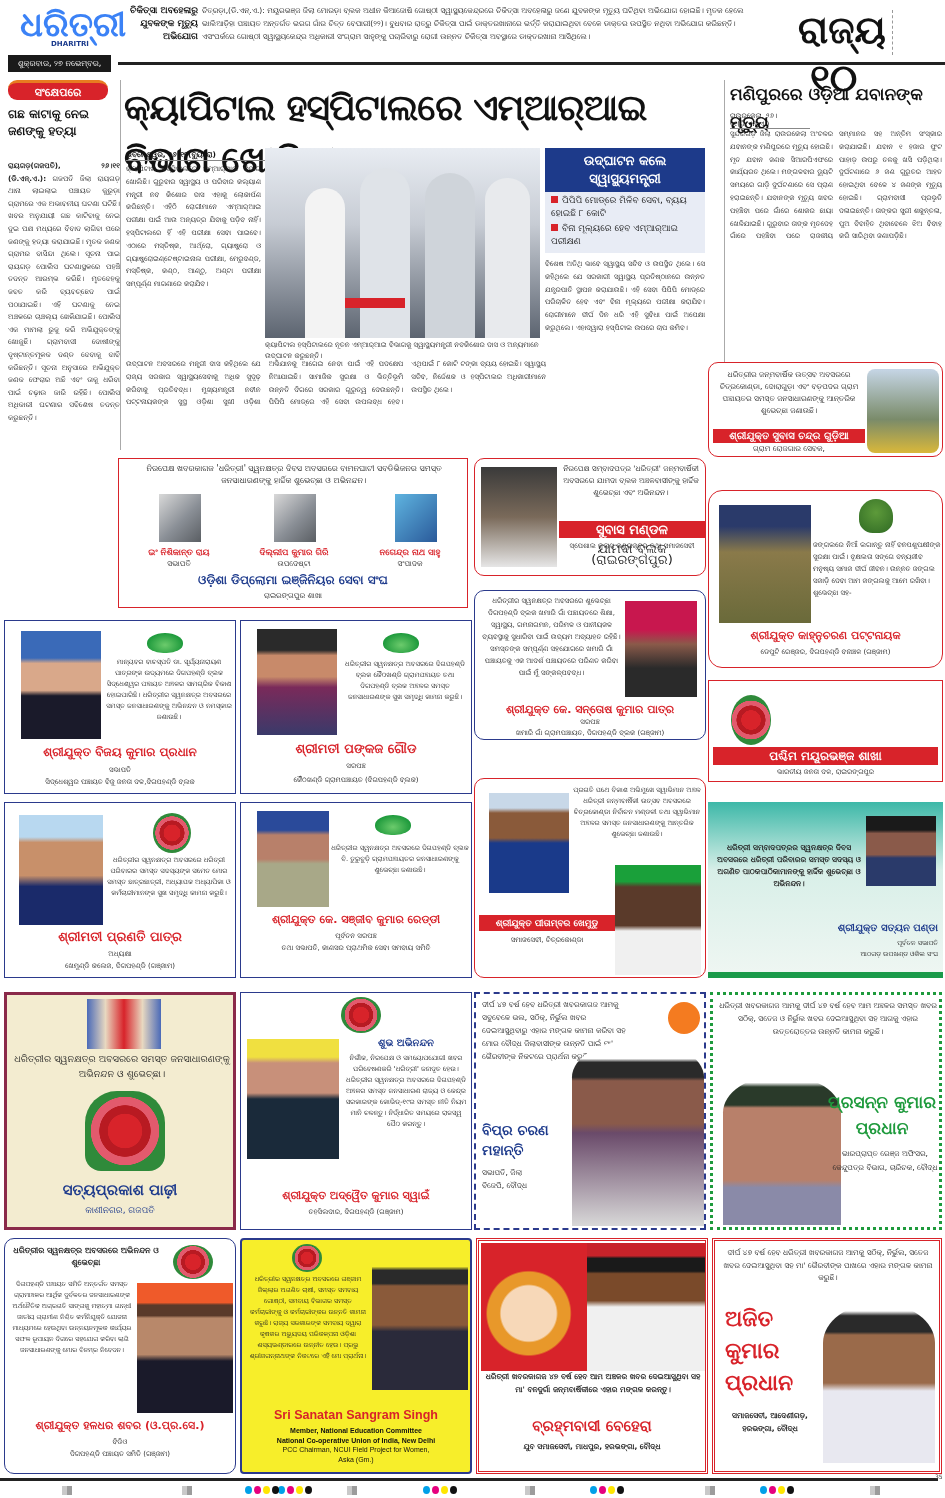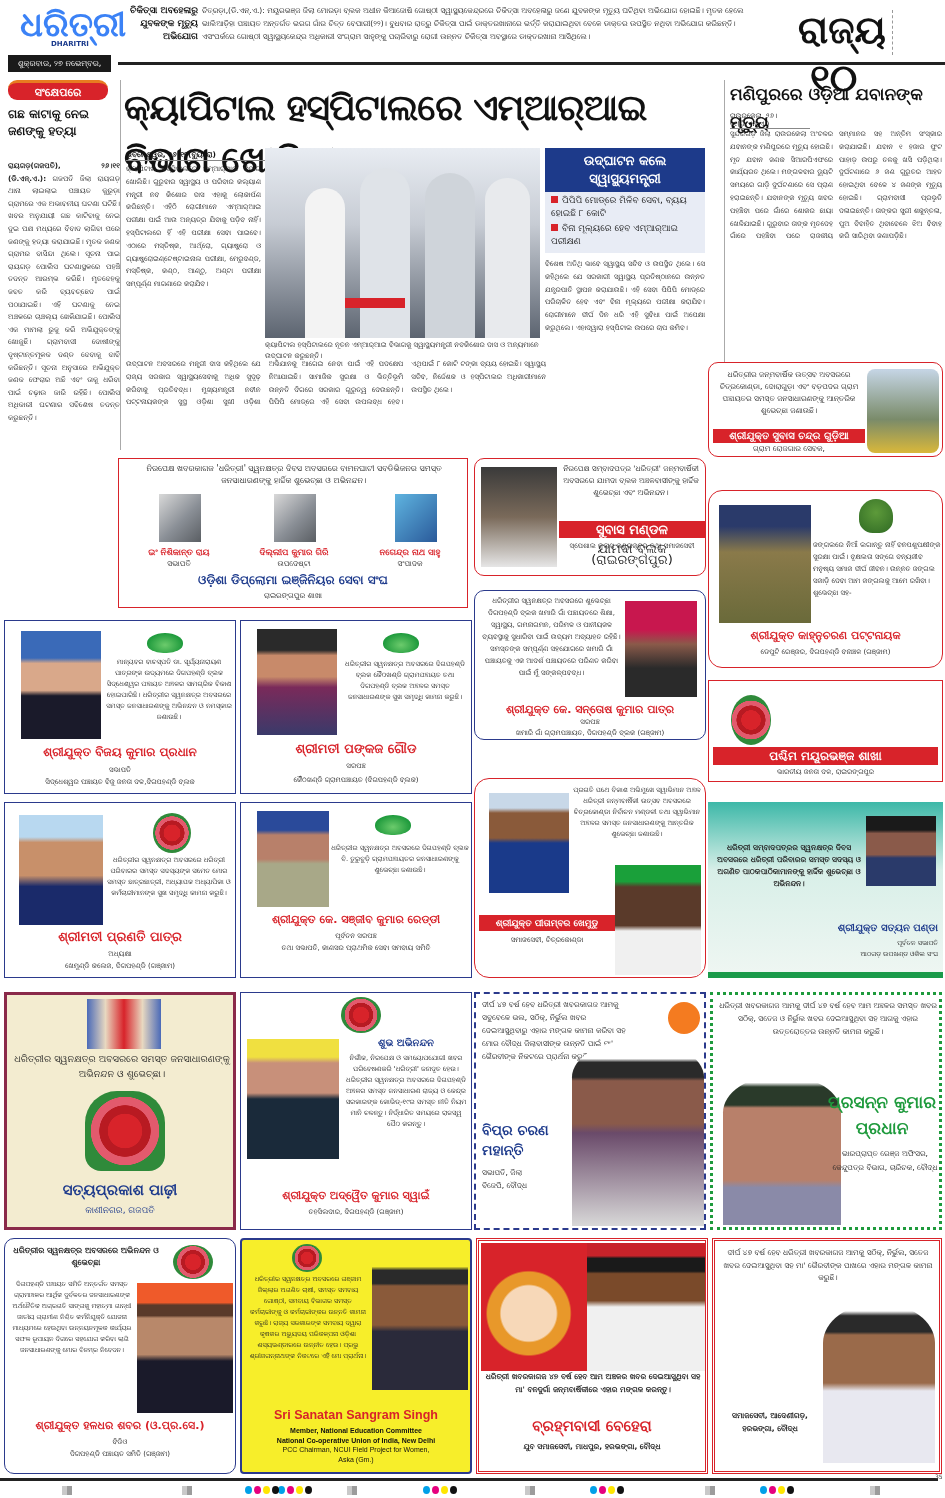--- a/index.html
+++ b/index.html
@@ -195,21 +195,21 @@
 
 <div class="ad ad-blue" style="left:240px; top:802px; width:232px; height:176px;">
   <div class="pic photo" style="left:16px;top:8px;width:72px;height:96px;background:linear-gradient(180deg,#2a4a9a 0 20%,#b8806a 25% 50%,#a8a888 55%);"></div>
   <div class="emblem" style="left:134px;top:12px;"></div>
   <div class="ad-text" style="position:absolute;left:90px;top:40px;width:138px;font-size:6.8px;line-height:11px;">ଧରିତ୍ରୀର ସ୍ୱନକ୍ଷତ୍ର ଅବସରରେ ଦିଗପହଣ୍ଡି ବ୍ଲକ ବି. ତୁରୁବୁଡ଼ି ଗ୍ରାମପଞ୍ଚାୟତର ଜନସାଧାରଣଙ୍କୁ ଶୁଭେଚ୍ଛା ଜଣାଉଛି।</div>
   <div class="ad-name-red" style="position:absolute;left:0;top:110px;width:230px;font-size:11px;">ଶ୍ରୀଯୁକ୍ତ କେ. ସଞ୍ଜୀବ କୁମାର ରେଡ୍ଡୀ</div>
   <div class="ad-sub" style="position:absolute;left:0;top:128px;width:230px;font-size:7px;">ପୂର୍ବତନ ସରପଞ୍ଚ</div>
   <div class="ad-sub" style="position:absolute;left:20px;top:140px;width:190px;font-size:7px;">ତଥା ସଭାପତି, କାଣସର ପ୍ରାଥମିକ ସେବା ସମବାୟ ସମିତି</div>
 </div>
 
-<div class="ad ad-red" style="left:474px; top:778px; width:232px; height:200px;border-radius:15px;">
+<div class="ad ad-red" style="left:474px; top:778px; width:232px; height:200px;">
   <div class="pic photo" style="left:14px;top:14px;width:80px;height:100px;background:linear-gradient(180deg,#c8d8e8 0 15%,#8a5a3a 20% 45%,#1a3a8a 50%);"></div>
   <div class="ad-text" style="position:absolute;left:96px;top:6px;width:132px;font-size:6.8px;line-height:11px;">ପ୍ରଗତି ପଥେ ବିକାଶ ଅଭିମୁଖେ ସ୍ୱାଭିମାନ ଅଞ୍ଚଳ ଧରିତ୍ରୀ ଜନ୍ମବାର୍ଷିକୀ ଉତ୍ସବ ଅବସରରେ ଚିତ୍ରକୋଣ୍ଡା ନିର୍ବାଚନ ମଣ୍ଡଳୀ ତଥା ସ୍ୱାଭିମାନ ଅଞ୍ଚଳର ସମସ୍ତ ଜନସାଧାରଣଙ୍କୁ ଆନ୍ତରିକ ଶୁଭେଚ୍ଛା ଜଣାଉଛି।</div>
   <div class="pic photo" style="left:140px;top:86px;width:86px;height:110px;background:linear-gradient(180deg,#1aa03a 0 15%,#5a3a2a 20% 55%,#f0f0f0 60%);"></div>
   <div class="redbar" style="position:absolute;left:4px;top:136px;width:136px;font-size:9px;line-height:16px;">ଶ୍ରୀଯୁକ୍ତ ପୀତାମ୍ବର ଖେମୁଡୁ</div>
   <div class="ad-sub" style="position:absolute;left:4px;top:156px;width:136px;font-size:7px;">ସମାଜସେବୀ, ଚିତ୍ରକୋଣ୍ଡା</div>
 </div>
 
 <div class="ad" style="left:708px; top:802px; width:235px; height:176px; background:linear-gradient(180deg,#3db8a8 0%,#d8efe8 40%,#eef6f2 100%); border-bottom:6px solid #1a9a4a;">
   <div class="ad-text" style="position:absolute;left:6px;top:40px;width:150px;font-size:7.5px;font-weight:bold;">ଧରିତ୍ରୀ ସମ୍ବାଦପତ୍ରର ସ୍ୱନକ୍ଷତ୍ର ଦିବସ ଅବସରରେ ଧରିତ୍ରୀ ପରିବାରର ସମସ୍ତ ସଦସ୍ୟ ଓ ଅଗଣିତ ପାଠକପାଠିକାମାନଙ୍କୁ ହାର୍ଦ୍ଦିକ ଶୁଭେଚ୍ଛା ଓ ଅଭିନନ୍ଦନ।</div>
   <div class="pic photo" style="left:158px;top:14px;width:70px;height:70px;background:linear-gradient(180deg,#1a1a1a 0 20%,#8a5a4a 25% 55%,#2a3a6a 60%);"></div>
@@ -277,20 +277,21 @@
   <div class="pic" style="left:2px;top:2px;width:106px;height:128px;background:radial-gradient(circle at 45% 55%,#f7d8b8 0 30%,#e8982a 32% 45%,#d8232a 47%);"></div>
   <div class="pic photo" style="left:108px;top:2px;width:118px;height:128px;background:linear-gradient(180deg,#c8232a 0 10%,#1a1a1a 12% 22%,#7a4a2a 24% 45%,#f0f0f0 50%);"></div>
   <div class="ad-text" style="position:absolute;left:4px;top:130px;width:220px;font-size:7.5px;line-height:12.5px;font-weight:bold;">ଧରିତ୍ରୀ ଖବରକାଗଜ ୪୭ ବର୍ଷ ହେବ ଆମ ଅଞ୍ଚଳର ଖବର ଦେଇଆସୁଥିବା ସହ ମା' ବନଦୁର୍ଗା ଜନ୍ମବାର୍ଷିକୀରେ ଏହାର ମଙ୍ଗଳ କରନ୍ତୁ।</div>
   <div class="ad-name-red" style="position:absolute;left:0;top:176px;width:226px;font-size:15px;">ବ୍ରହ୍ମବାସୀ ବେହେରା</div>
   <div class="ad-sub" style="position:absolute;left:0;top:200px;width:226px;font-size:7.5px;font-weight:bold;">ଯୁବ ସମାଜସେବୀ, ମାଧପୁର, ହରଭଙ୍ଗା, ବୌଦ୍ଧ</div>
 </div>
 
 <div class="ad" style="left:712px; top:1238px; width:230px; height:236px; border:3px double #d8232a;">
   <div class="ad-text" style="position:absolute;left:6px;top:6px;width:214px;font-size:7.5px;line-height:12.5px;">ଦୀର୍ଘ ୪୭ ବର୍ଷ ହେବ ଧରିତ୍ରୀ ଖବରକାଗଜ ଆମକୁ ସଠିକ୍, ନିର୍ଭୁଲ, ସତେଜ ଖବର ଦେଇଆସୁଥିବା ସହ ମା' ଭୈରବୀଙ୍କ ପାଖରେ ଏହାର ମଙ୍ଗଳ କାମନା କରୁଛି।</div>
   <div class="pic photo" style="left:108px;top:62px;width:112px;height:160px;background:linear-gradient(180deg,#ffffff 0 5%,#2a2a2a 8% 18%,#9a6a4a 20% 50%,#e8e8f0 55%);border-radius:50% 50% 0 0 / 25% 25% 0 0;"></div>
+  <div class="ad-name-red" style="position:absolute;left:10px;top:62px;width:100px;font-size:22px;line-height:32px;text-align:left;">ଅଜିତ କୁମାର ପ୍ରଧାନ</div>
   <div class="ad-sub" style="position:absolute;left:10px;top:168px;width:90px;font-size:7.5px;line-height:13px;font-weight:bold;">ସମାଜସେବୀ, ଆଦେଣୀଗଡ଼, ହରଭଙ୍ଗା, ବୌଦ୍ଧ</div>
 </div>
 
 <div class="abs bottom-rule"></div>
 <div class="abs page-num">35</div>
 
 <div class="grey-sq" style="left:62px;"></div>
 <div class="reg" style="left:278px;">
   <div class="dot" style="background:#00a0e8;"></div>
   <div class="dot" style="background:#e6007e;"></div>

